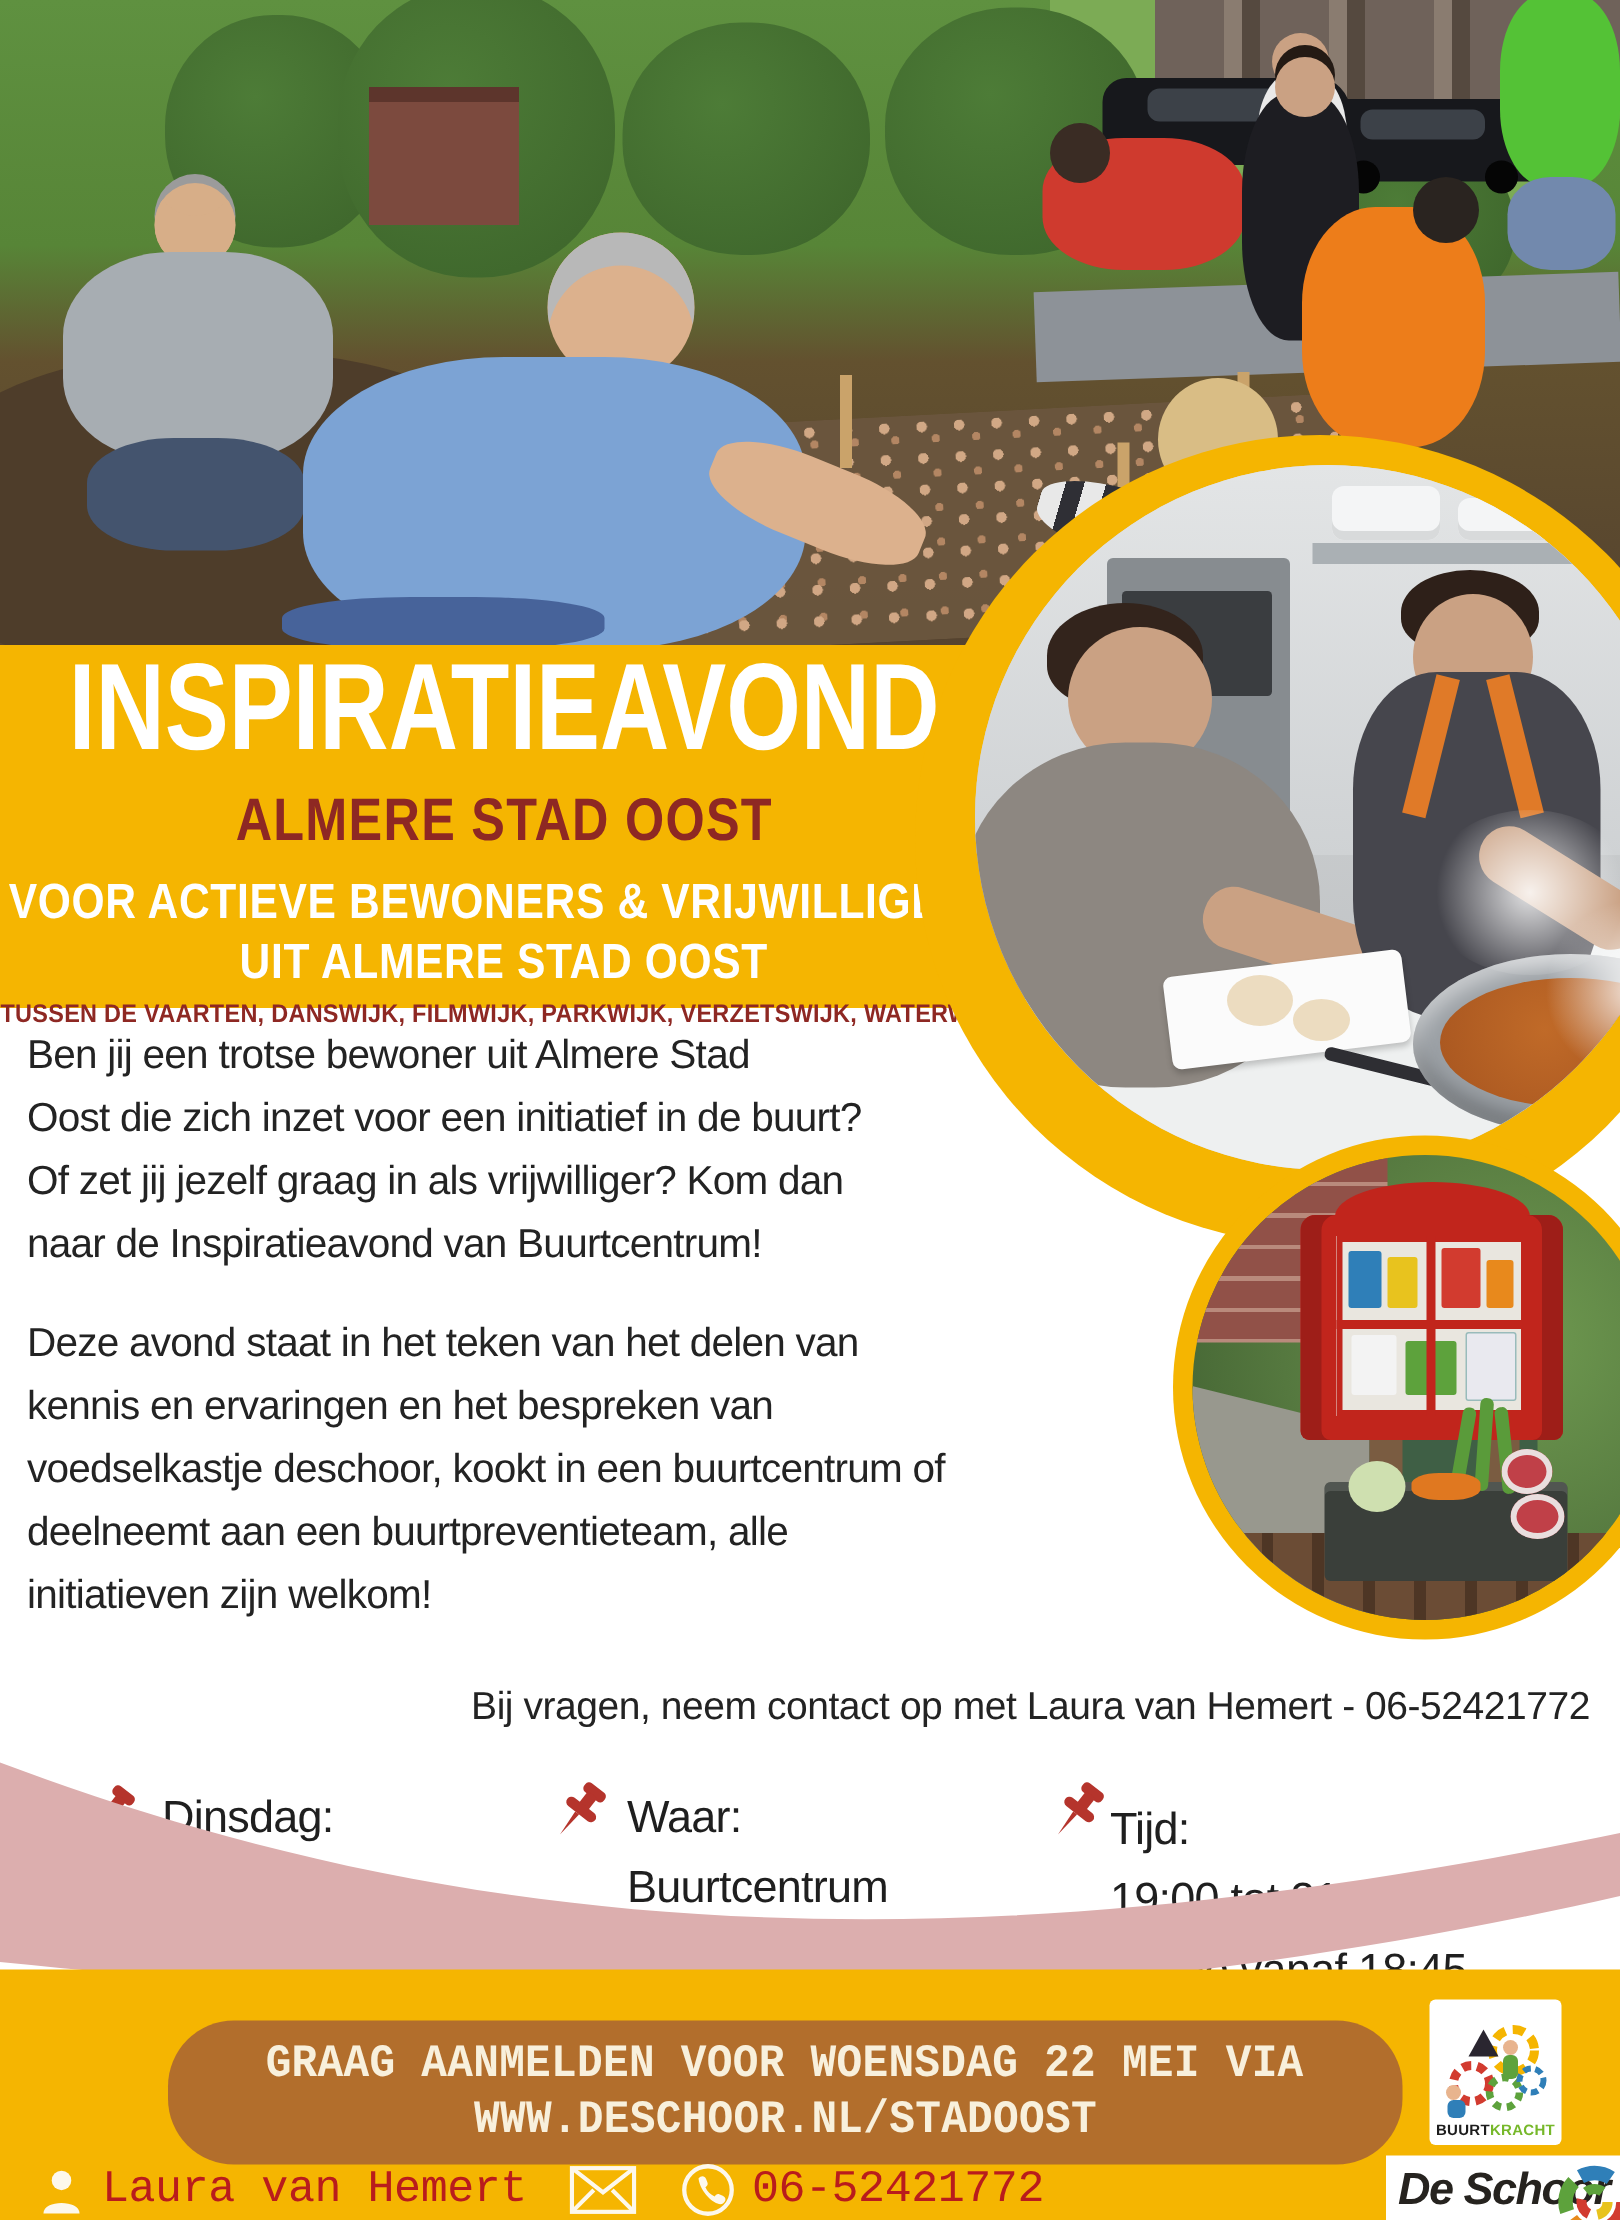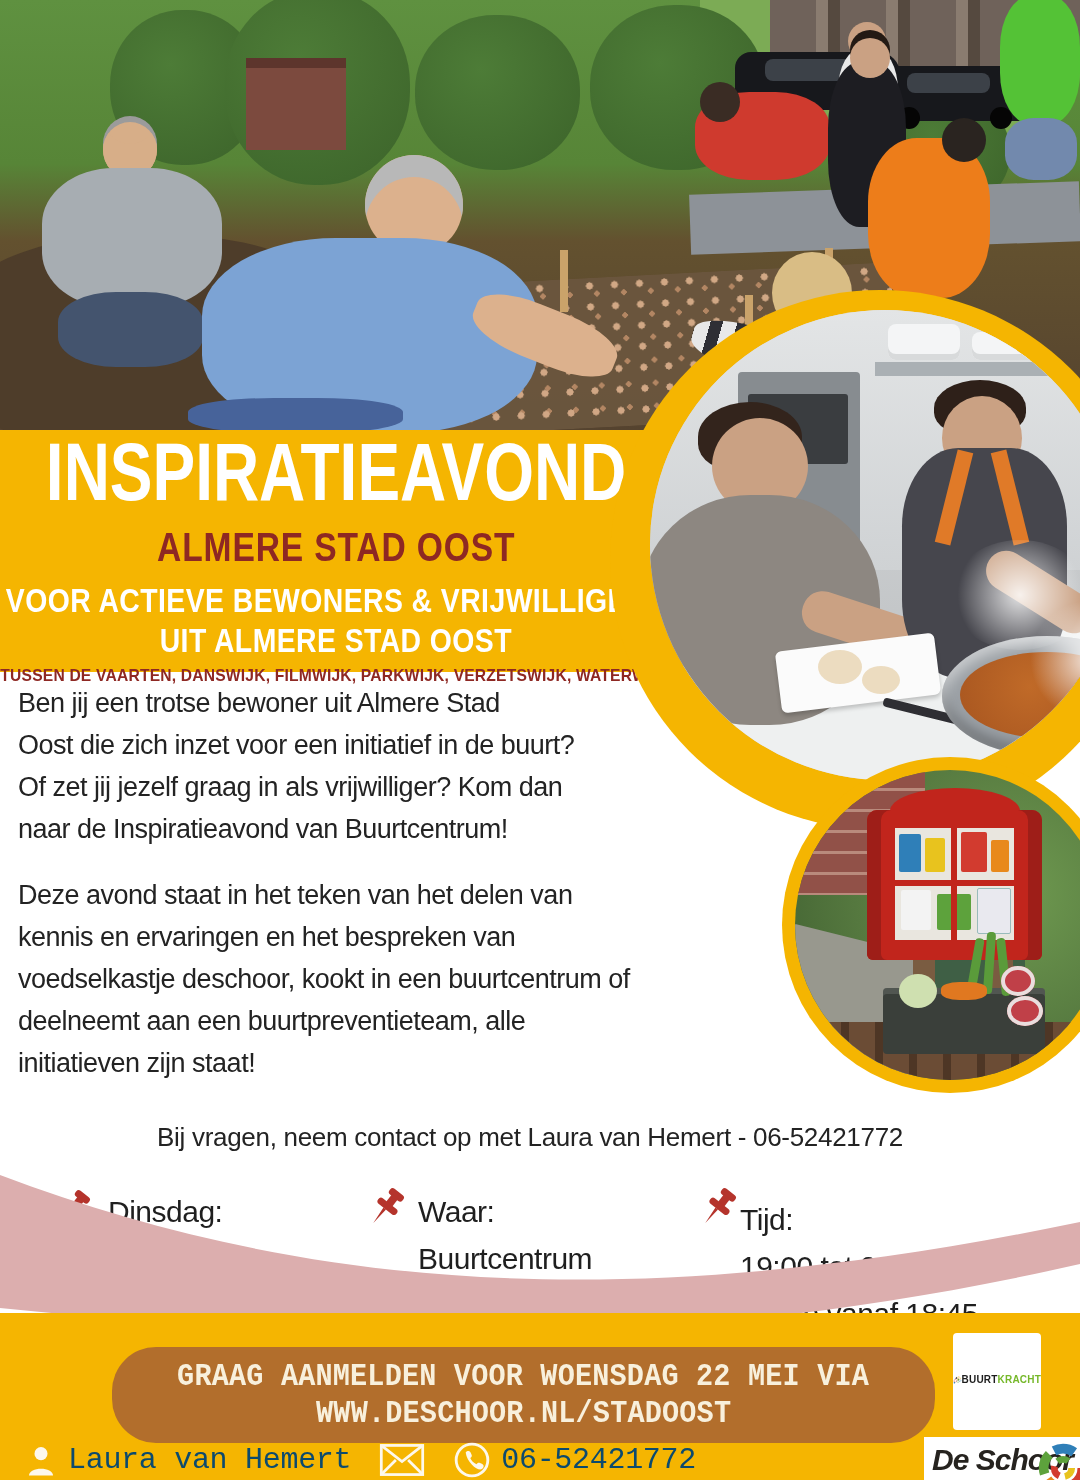--- a/index.html
+++ b/index.html
@@ -97,45 +97,45 @@
   .mullion-h{position:absolute;left:0;top:56px;width:127px;height:6px;background:#c1251c;}
   .crate{left:88px;top:218px;width:162px;height:66px;background:#3a3f3a;border-radius:4px;
          box-shadow:inset 0 6px 0 rgba(255,255,255,.12);}
   .leek{background:#5a9b3a;width:9px;border-radius:4px;}
   .fence{left:20px;top:252px;width:280px;height:60px;
          background:repeating-linear-gradient(90deg,#6b4c35 0 26px,#4e3625 26px 34px);}
 
   
   .bodytext{z-index:5;color:#232323;}
   .pline{font-size:27px;line-height:42px;letter-spacing:-0.5px;white-space:nowrap;}
-  .contact{left:0;top:1122px;width:1060px;text-align:center;font-size:26px;letter-spacing:-0.3px;
+  .contact{left:0;top:1122px;width:1060px;text-align:right;font-size:26px;letter-spacing:-0.3px;
            color:#232323;z-index:6;}
 
   
   .ribbon{left:0;top:1130px;z-index:4;}
 
   
   .details{z-index:6;color:#1f1f1f;}
   .dcol{position:absolute;top:1188px;}
   .dlabel,.dline{font-size:30px;line-height:47px;letter-spacing:-0.5px;white-space:nowrap;}
   .pin{position:absolute;width:52px;height:52px;}
 
   
   .band-bottom{left:0;top:1313px;width:1080px;height:167px;background:#F5B501;z-index:5;font-family:Liberation Mono, monospace;}
   .cta-btn{position:absolute;left:112px;top:34px;width:823px;height:96px;background:#B26E2C;
            border-radius:44px;display:flex;flex-direction:column;align-items:center;justify-content:center;}
   .cta-line{color:#F8F0DC;font-weight:bold;font-size:31px;line-height:37px;letter-spacing:.2px;
             transform:scaleX(.92);white-space:nowrap;}
   .footer-row{position:absolute;left:24px;top:128px;display:flex;align-items:center;gap:14px;
-              color:#0c4a6e;font-size:30px;letter-spacing:-0.3px;white-space:nowrap;}
+              color:#b91c1c;font-size:30px;letter-spacing:-0.3px;white-space:nowrap;}
   .footer-item{display:flex;align-items:center;gap:10px;}
 
   
   .logo-bk{left:953px;top:1333px;width:88px;height:93px;background:#ffffff;border-radius:4px;z-index:7;
-           display:flex;flex-direction:row;align-items:center;justify-content:flex-end;padding-bottom:4px;}
+           display:flex;flex-direction:column;align-items:center;justify-content:flex-end;padding-bottom:4px;}
   .bk-caption{font-size:10px;font-weight:bold;letter-spacing:.2px;}
   .bk-b1{color:#1d1d1d;} .bk-b2{color:#76b82a;}
   .logo-ds{left:924px;top:1437px;width:170px;height:60px;background:#ffffff;z-index:7;}
   .ds-text{position:absolute;left:8px;top:6px;font-family:"Liberation Sans",sans-serif;
            font-weight:bold;font-style:italic;font-size:30px;color:#26231f;letter-spacing:-1px;}
 </style>
 </head>
 <body>
 
 <div class="page">
@@ -280,21 +280,21 @@
     <div class="pline">Ben jij een trotse bewoner uit Almere Stad</div>
     <div class="pline">Oost die zich inzet voor een initiatief in de buurt?</div>
     <div class="pline">Of zet jij jezelf graag in als vrijwilliger? Kom dan</div>
     <div class="pline">naar de Inspiratieavond van Buurtcentrum!</div>
   </div>
   <div class="abs bodytext" style="left:18px;top:874px;">
     <div class="pline">Deze avond staat in het teken van het delen van</div>
     <div class="pline">kennis en ervaringen en het bespreken van</div>
     <div class="pline">voedselkastje deschoor, kookt in een buurtcentrum of</div>
     <div class="pline">deelneemt aan een buurtpreventieteam, alle</div>
-    <div class="pline">initiatieven zijn staat!</div>
+    <div class="pline">initiatieven zijn welkom!</div>
   </div>
   <div class="abs contact">Bij vragen, neem contact op met Laura van Hemert - 06-52421772</div>
 
   <svg class="abs ribbon" width="1080" height="250" viewBox="0 0 1080 250">
     <path d="M0,45 C 300,158 620,188 1080,92 L1080,134 C 650,232 300,208 0,178 Z" fill="#DCAEAE"></path>
   </svg>
 
   <div class="details">
     <svg class="pin" style="left:48px;top:1186px;" viewBox="0 0 24 24">
       <g fill="#B5342C" transform="rotate(38 12 10)">

